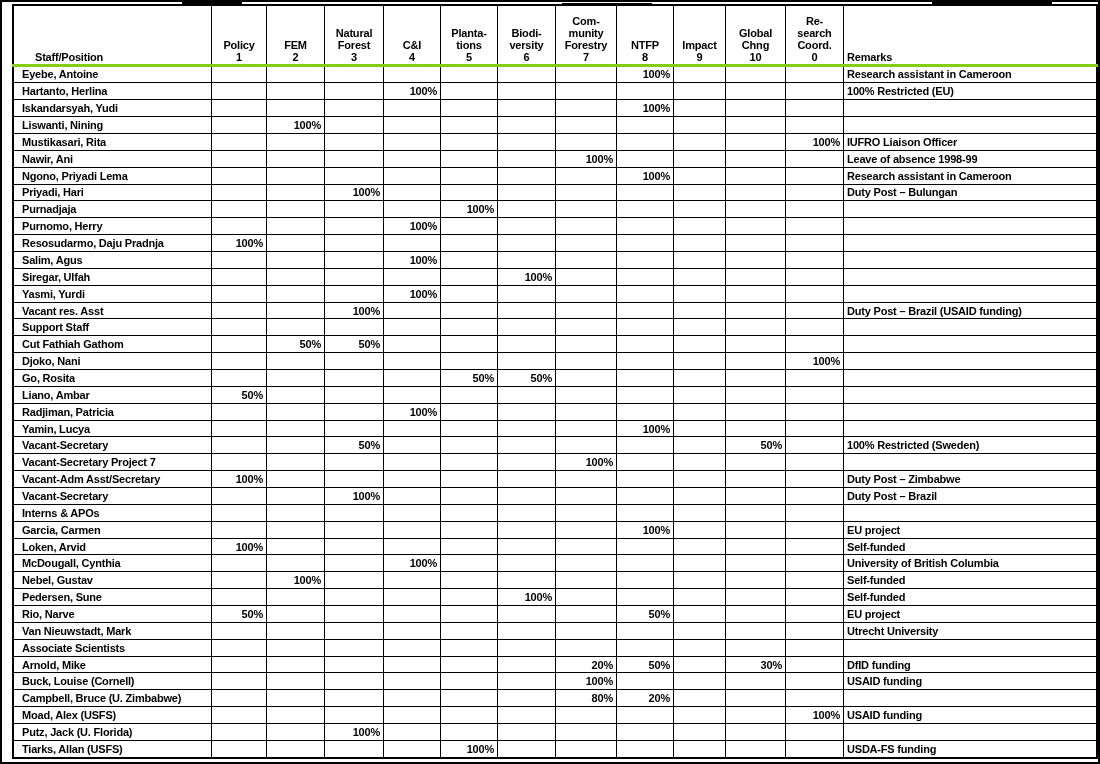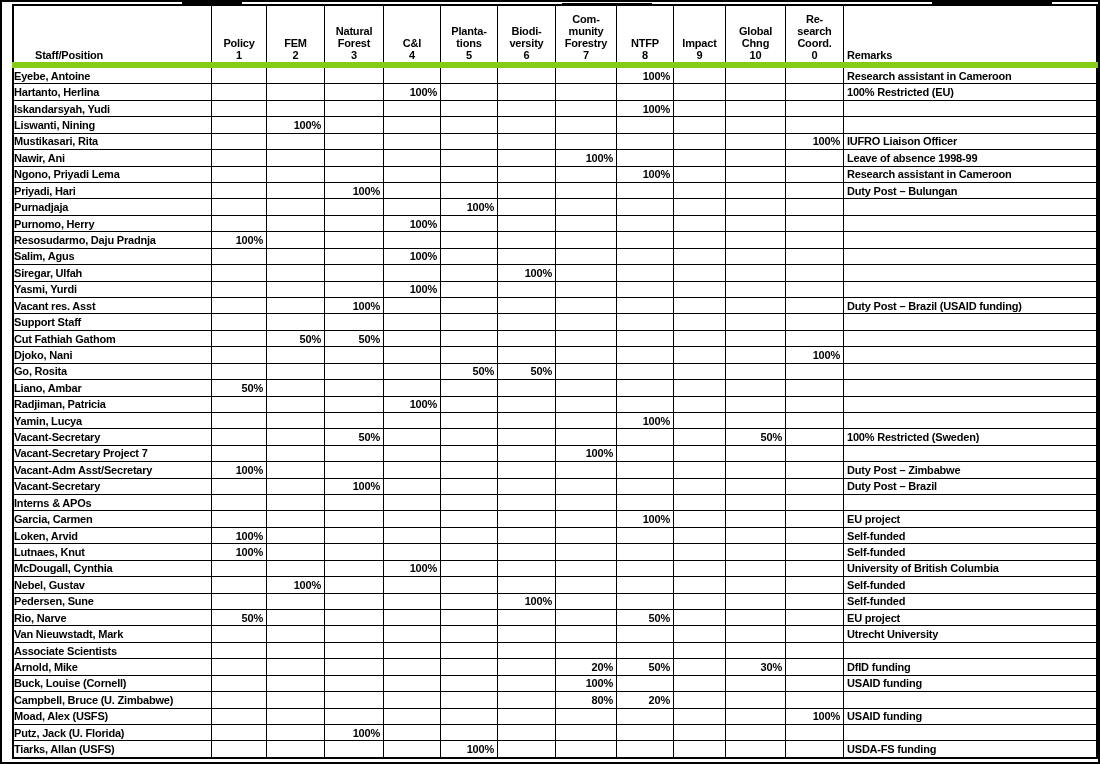--- a/index.html
+++ b/index.html
@@ -36,42 +36,42 @@
     overflow:hidden;
     white-space:nowrap;
   }
   thead tr { height:60px; }
   thead th {
     vertical-align:bottom;
     text-align:center;
     white-space:pre-line;
     line-height:12px;
     padding-bottom:1px;
-    border-bottom:6px solid #84cc16;
+    border-bottom:3px solid #84cc16;
   }
   thead th.staff-col { text-align:left; padding-left:21px; }
   thead th.remarks-col { text-align:left; padding-left:3px; }
 
   
   th:nth-child(1)  { width:174px; }
   th:nth-child(2)  { width:50px; }
   th:nth-child(3)  { width:53px;margin-top:47px; }
   th:nth-child(4)  { width:54px;margin-left:48px; }
   th:nth-child(5)  { width:52px; }
   th:nth-child(6)  { width:52px; }
   th:nth-child(7)  { width:53px;text-align:center; }
   th:nth-child(8)  { width:56px; }
   th:nth-child(9)  { width:52px; }
   th:nth-child(10) { width:47px; }
   th:nth-child(11) { width:55px; }
   th:nth-child(12) { width:53px; }
   th:nth-child(13) { width:auto; }
 
   tbody td { height:15px; line-height:14px; }
-  tbody td.name-cell    { text-align:left;  padding-left:0; }
+  tbody td.name-cell    { text-align:left;  padding-left:8px; }
   tbody td.value-cell   { text-align:right; padding-right:3px; }
   tbody td.remarks-cell { text-align:left;  padding-left:3px; }
 </style>
 </head>
 <body>
 
 <div class="page">
   <div class="scan-mark m1"></div>
   <div class="scan-mark m2"></div>
   <div class="scan-mark m3"></div>
@@ -544,35 +544,20 @@
           <td class="value-cell"></td>
           <td class="value-cell"></td>
           <td class="value-cell"></td>
           <td class="value-cell"></td>
           <td class="value-cell"></td>
           <td class="value-cell"></td>
           <td class="value-cell"></td>
           <td class="remarks-cell">Self-funded</td>
         </tr>
         <tr>
-          <td class="name-cell">Lutnaes, Knut</td>
-          <td class="value-cell">100%</td>
-          <td class="value-cell"></td>
-          <td class="value-cell"></td>
-          <td class="value-cell"></td>
-          <td class="value-cell"></td>
-          <td class="value-cell"></td>
-          <td class="value-cell"></td>
-          <td class="value-cell"></td>
-          <td class="value-cell"></td>
-          <td class="value-cell"></td>
-          <td class="value-cell"></td>
-          <td class="remarks-cell">Self-funded</td>
-        </tr>
-        <tr>
           <td class="name-cell">McDougall, Cynthia</td>
           <td class="value-cell"></td>
           <td class="value-cell"></td>
           <td class="value-cell"></td>
           <td class="value-cell">100%</td>
           <td class="value-cell"></td>
           <td class="value-cell"></td>
           <td class="value-cell"></td>
           <td class="value-cell"></td>
           <td class="value-cell"></td>

